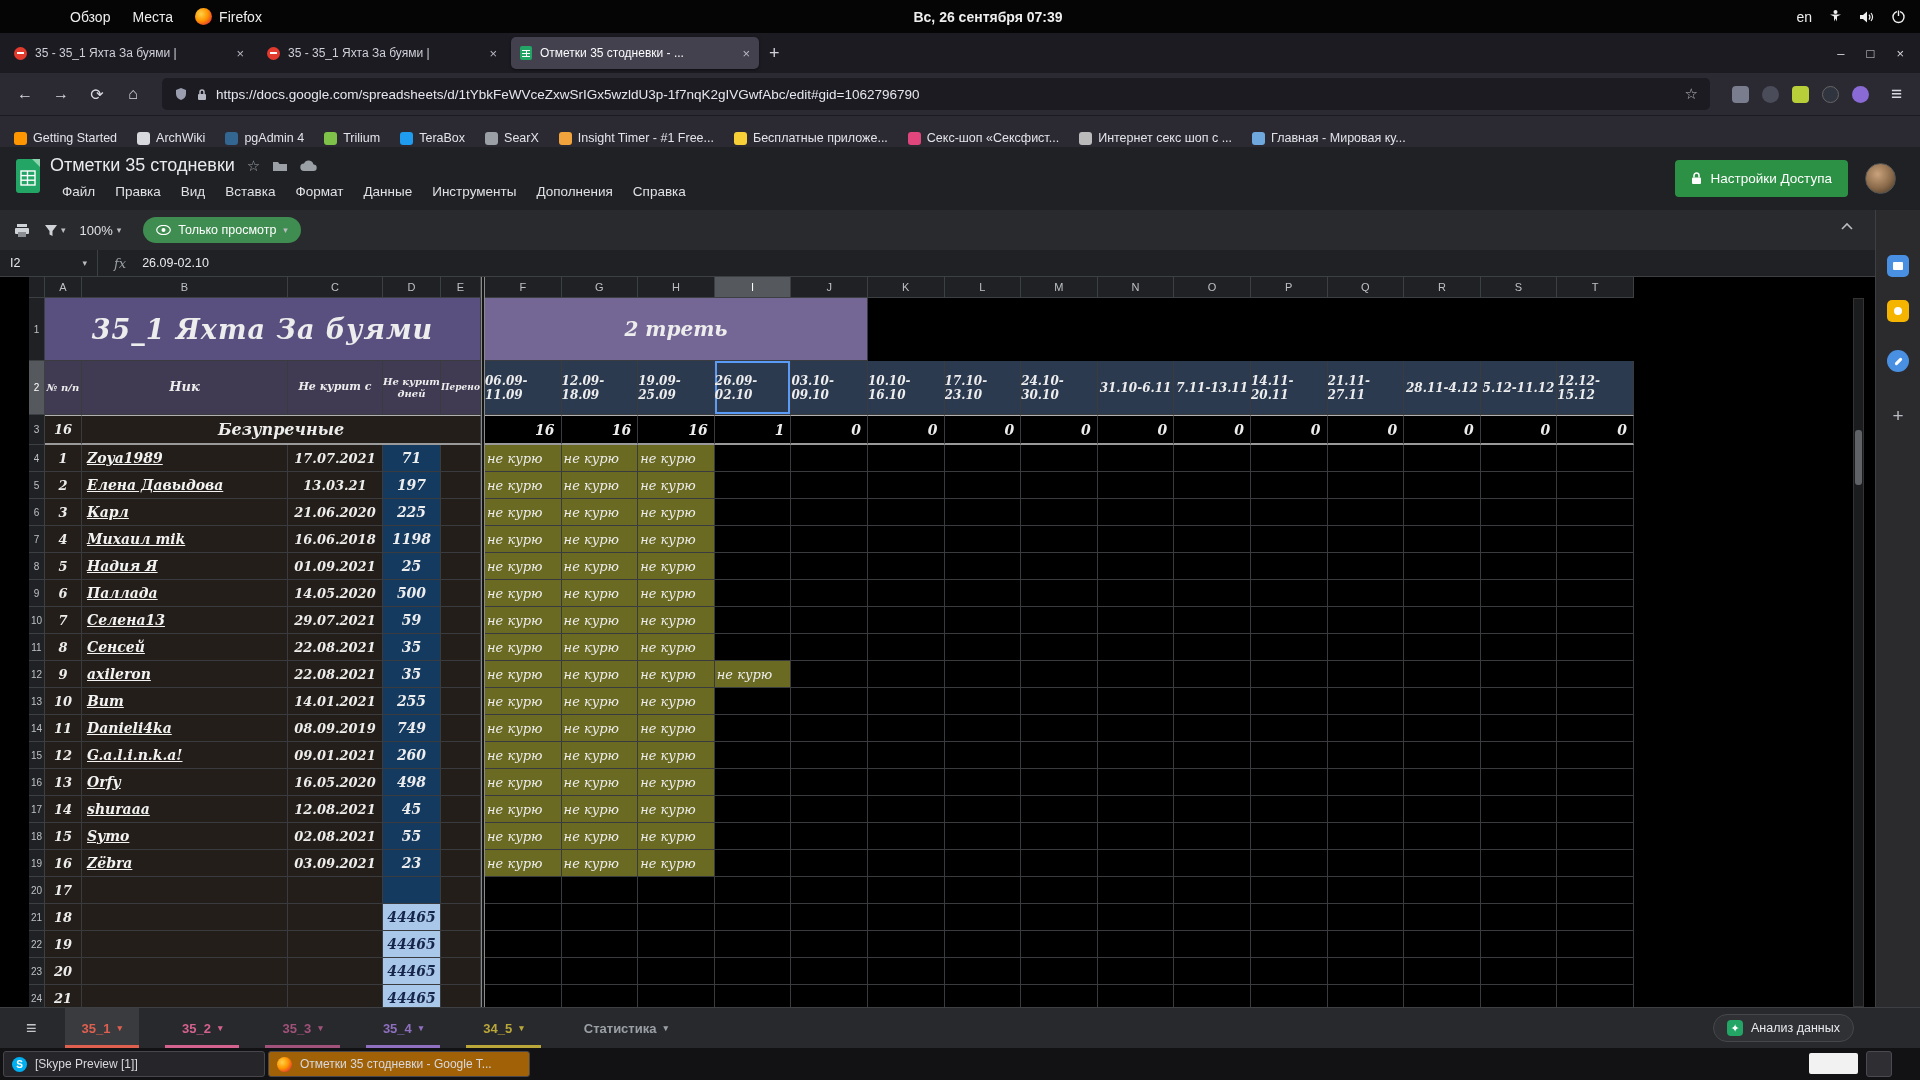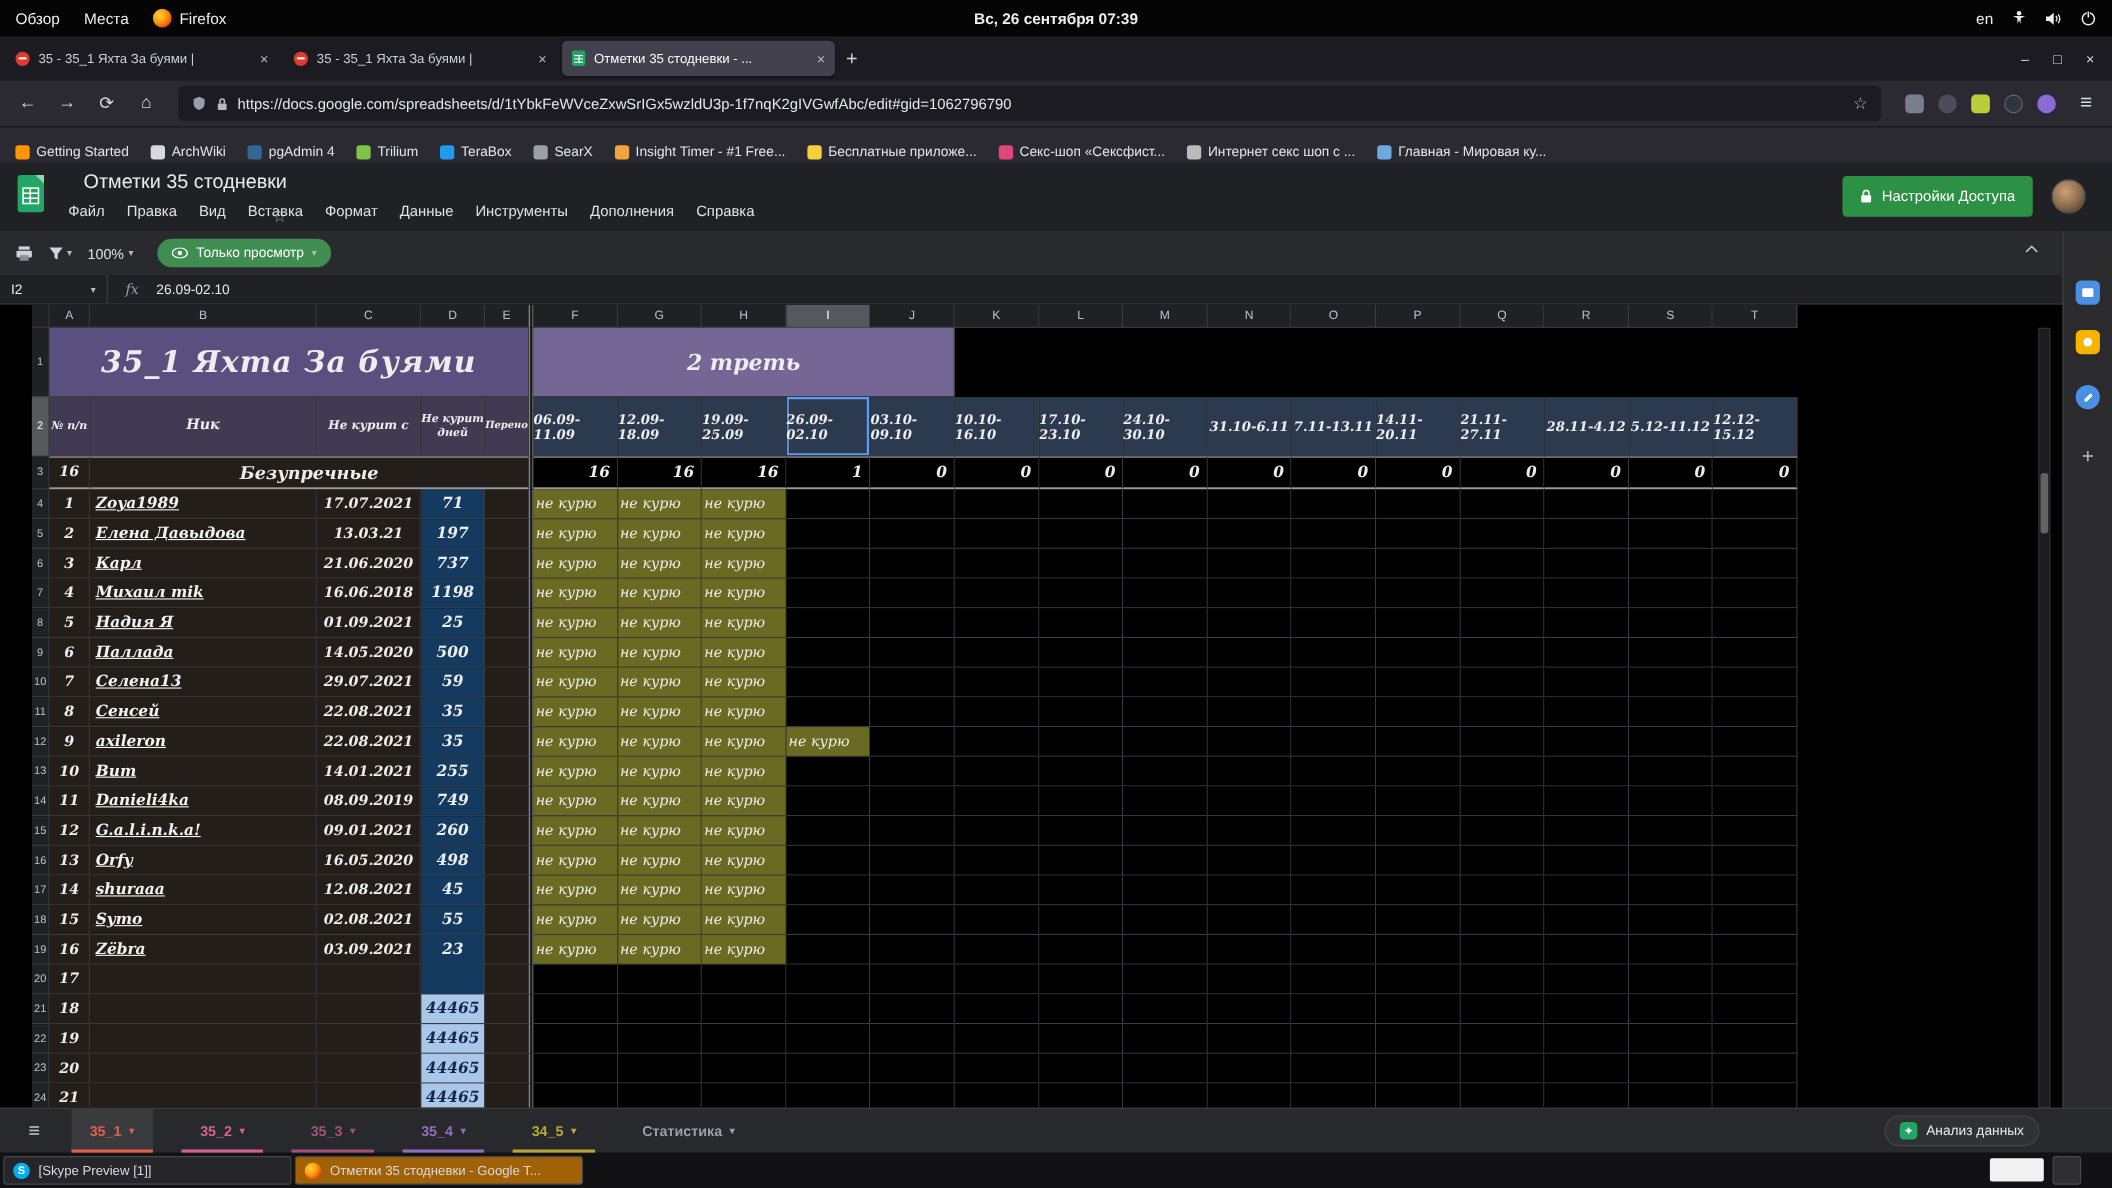--- a/index.html
+++ b/index.html
@@ -2,21 +2,21 @@
 <html><head>
 <meta charset="utf-8">
 <style>
   * { margin:0; padding:0; box-sizing:border-box; }
   html,body { width:1920px; height:1080px; background:#000; font-family:"Liberation Sans",sans-serif; }
   .screen { position:relative; width:1920px; height:1080px; overflow:hidden; background:#000; }
   .band { position:absolute; left:0; right:0; }
 
   
   .gnome-bar { top:0; height:33px; background:#050505; color:#eee; display:flex; align-items:center; font-size:14px; }
-  .gb-left { flex:1; display:flex; align-items:center; gap:22px; padding-left:14px; }
+  .gb-left { flex:1; display:flex; align-items:center; gap:22px; padding-left:28px;margin-left:42px; }
   .gb-left span { cursor:default; }
   .gb-app { display:flex; align-items:center; gap:7px; }
   .ff-logo { width:17px; height:17px; border-radius:50%; background:radial-gradient(circle at 35% 35%, #ffd24a 0%, #ff9500 45%, #e33b2e 80%); display:inline-block; }
   .gb-clock { flex:0 0 auto; font-weight:bold; font-size:14px; }
   .gb-right { flex:1; display:flex; align-items:center; justify-content:flex-end; gap:16px; padding-right:14px; }
 
   
   .tabbar { top:33px; height:40px; background:#1c1b22; display:flex; align-items:center; }
   .fftab { width:248px; height:32px; margin-left:5px; border-radius:5px; display:flex; align-items:center; gap:8px; padding:0 9px; color:#cfcfd8; font-size:12px; background:transparent; }
   .fftab.active { background:#42414d; color:#fbfbfe; box-shadow:0 1px 3px rgba(0,0,0,.5); }
@@ -42,21 +42,21 @@
   .menu-hamburger { color:#d8d8e0; font-size:19px; padding:0 8px; }
 
   
   .bookmarksbar { top:115px; height:45px; background:#2b2a33; border-top:1px solid #1c1b22; display:flex; align-items:center; gap:20px; padding:0 14px; }
   .bm { display:flex; align-items:center; gap:6px; color:#e3e3ea; font-size:12.5px; white-space:nowrap; }
   .bm-dot { width:13px; height:13px; border-radius:3px; flex:0 0 auto; }
 
   
   .sheets-header { top:147px; height:63px; background:#202124; }
   .sh-logo { position:absolute; left:14px; top:10px; }
-  .sh-title { position:absolute; left:76px; top:8px; display:flex; align-items:flex-end; gap:12px;flex-direction:column; }
+  .sh-title { position:absolute; left:50px; top:8px; display:flex; align-items:center; gap:12px; }
   .sh-title .doc-title { color:#e8eaed; font-size:18px; }
   .sh-title .ticon { color:#9aa0a6; font-size:15px; }
   .menubar { position:absolute; left:62px; top:37px; display:flex; gap:20px; }
   .menubar span { color:#dfe1e5; font-size:13.5px; }
   .share-btn { position:absolute; right:72px; top:13px; height:37px; background:#2c9144; border-radius:4px; color:#fff; font-size:13.5px; display:flex; align-items:center; gap:9px; padding:0 16px; }
   .avatar { position:absolute; right:24px; top:16px; width:31px; height:31px; border-radius:50%; background:radial-gradient(circle at 40% 35%, #caa27c 0%, #8a6a4a 55%, #3c2f22 100%); border:1px solid #555; }
 
   
   .toolbar { top:210px; height:40px; background:#292a2d; display:flex; align-items:center; gap:14px; padding:0 14px; }
   .tb-icon { display:flex; align-items:center; gap:3px; color:#cfd2d6; }
@@ -503,21 +503,21 @@
         <div class="cell wk c-w"></div>
         <div class="cell wk c-w"></div>
       </div>
       <div class="g-row rd">
         <div class="rhdr c-rh">6</div>
         <div class="cell fs acell c-a">3</div>
         <div class="cell bcell c-b">
           <span class="link fs">Карл</span>
         </div>
         <div class="cell fs ccell c-c">21.06.2020</div>
-        <div class="cell fs dcell c-d">737</div>
+        <div class="cell fs dcell c-d">225</div>
         <div class="cell ecell c-e"></div>
         <div class="c-div"></div>
         <div class="cell fs wk mark c-w">не курю</div>
         <div class="cell fs wk mark c-w">не курю</div>
         <div class="cell fs wk mark c-w">не курю</div>
         <div class="cell wk c-w"></div>
         <div class="cell wk c-w"></div>
         <div class="cell wk c-w"></div>
         <div class="cell wk c-w"></div>
         <div class="cell wk c-w"></div>

